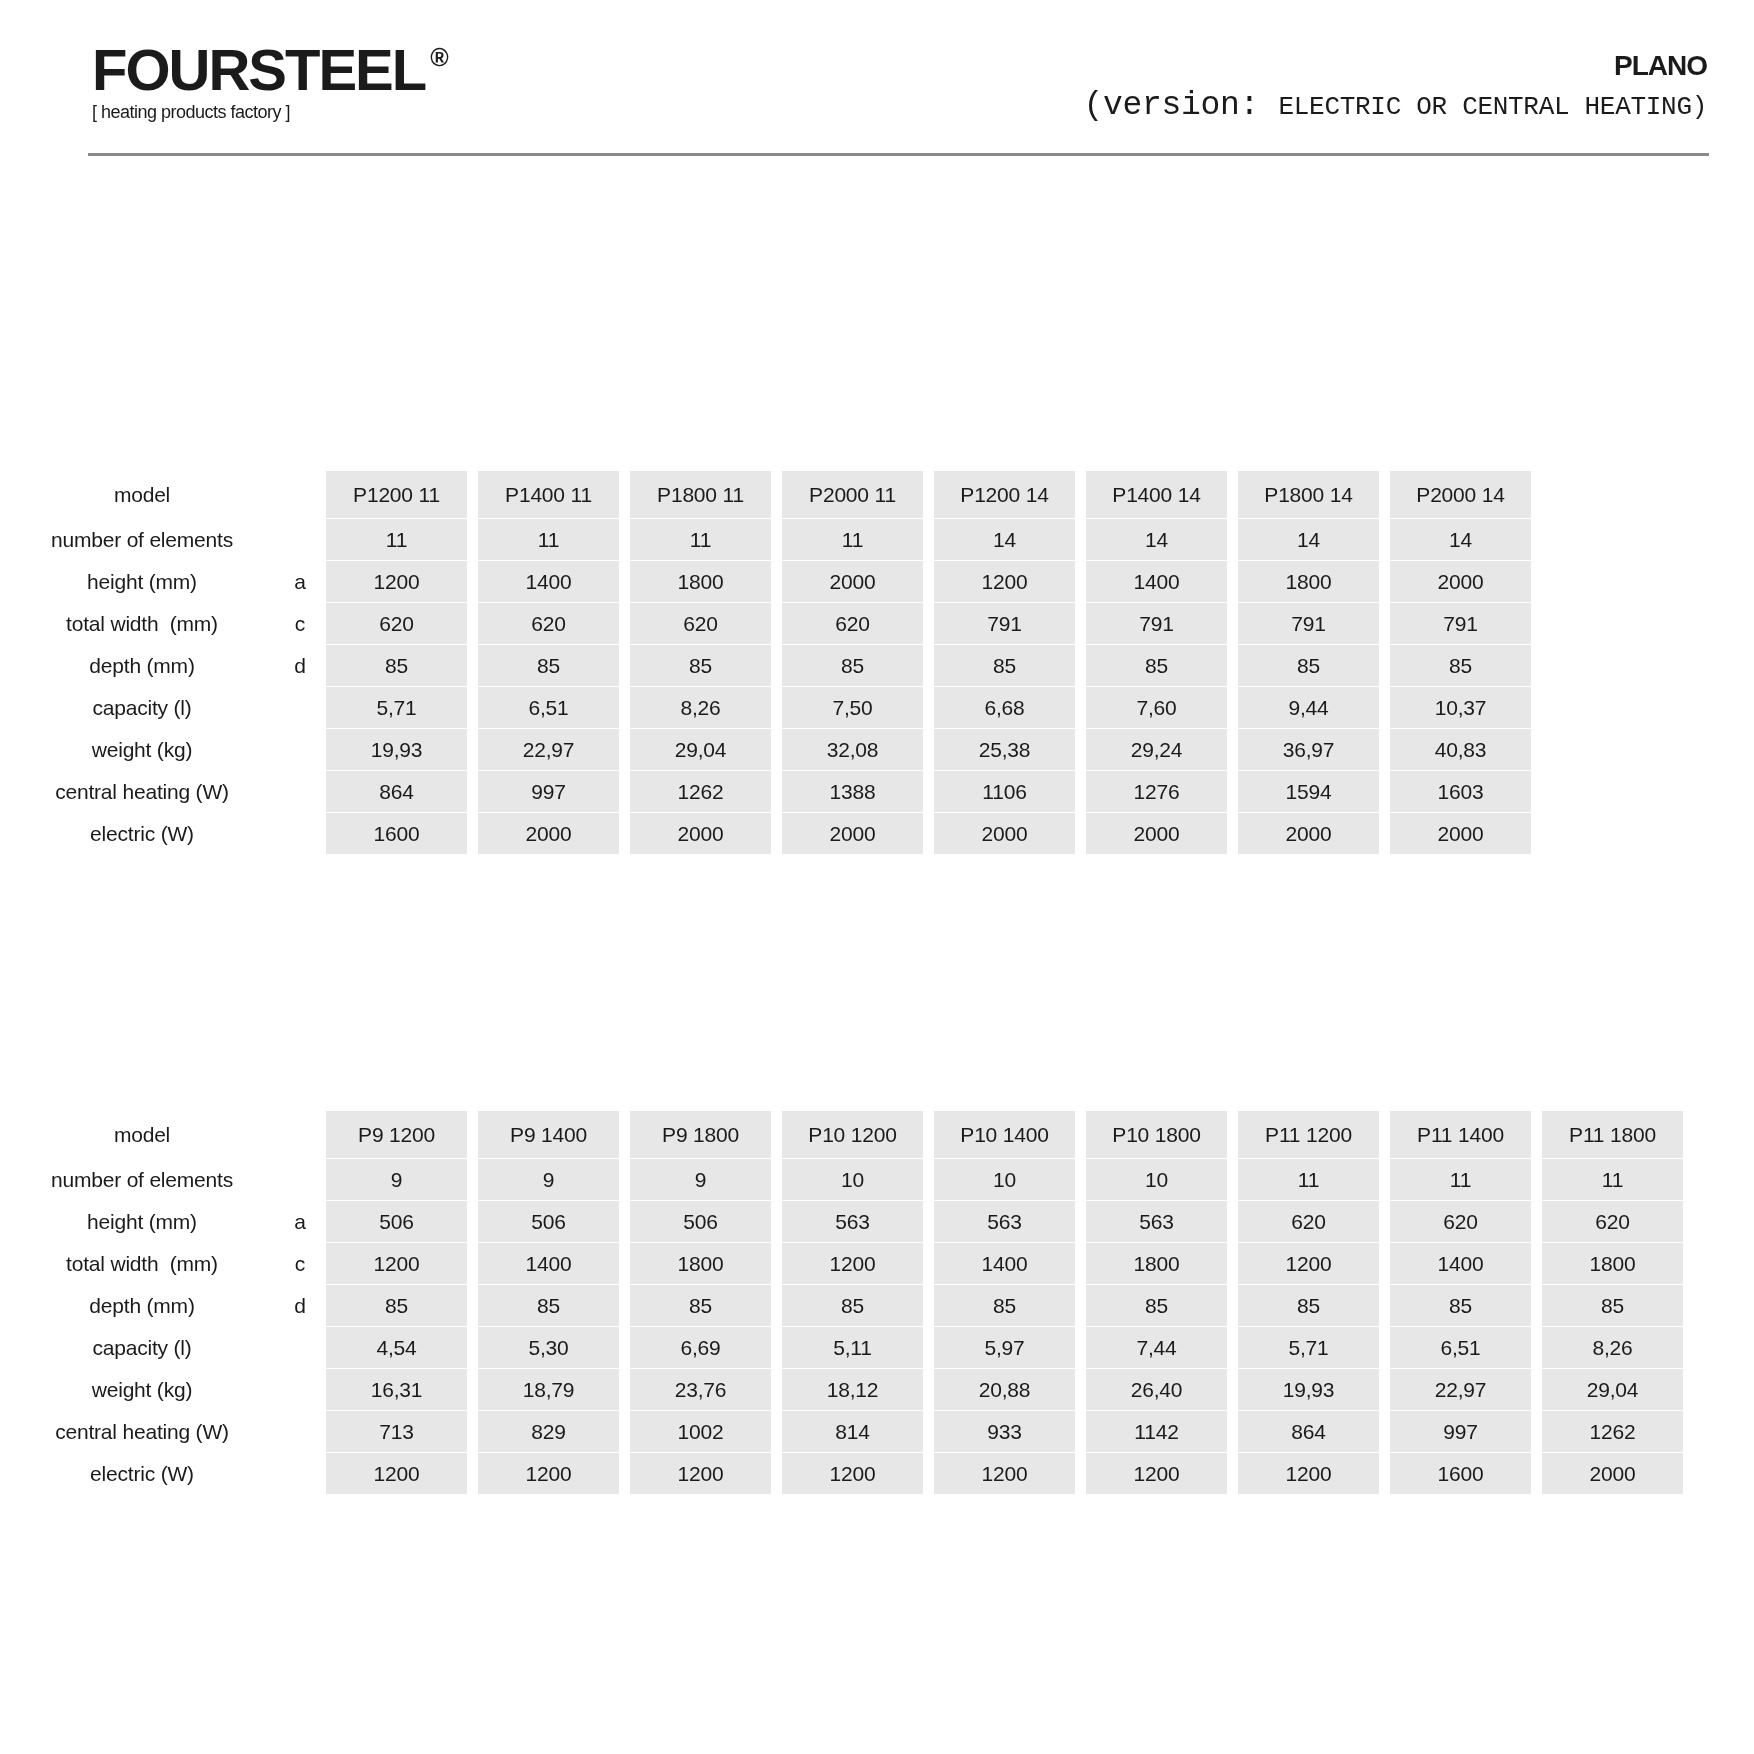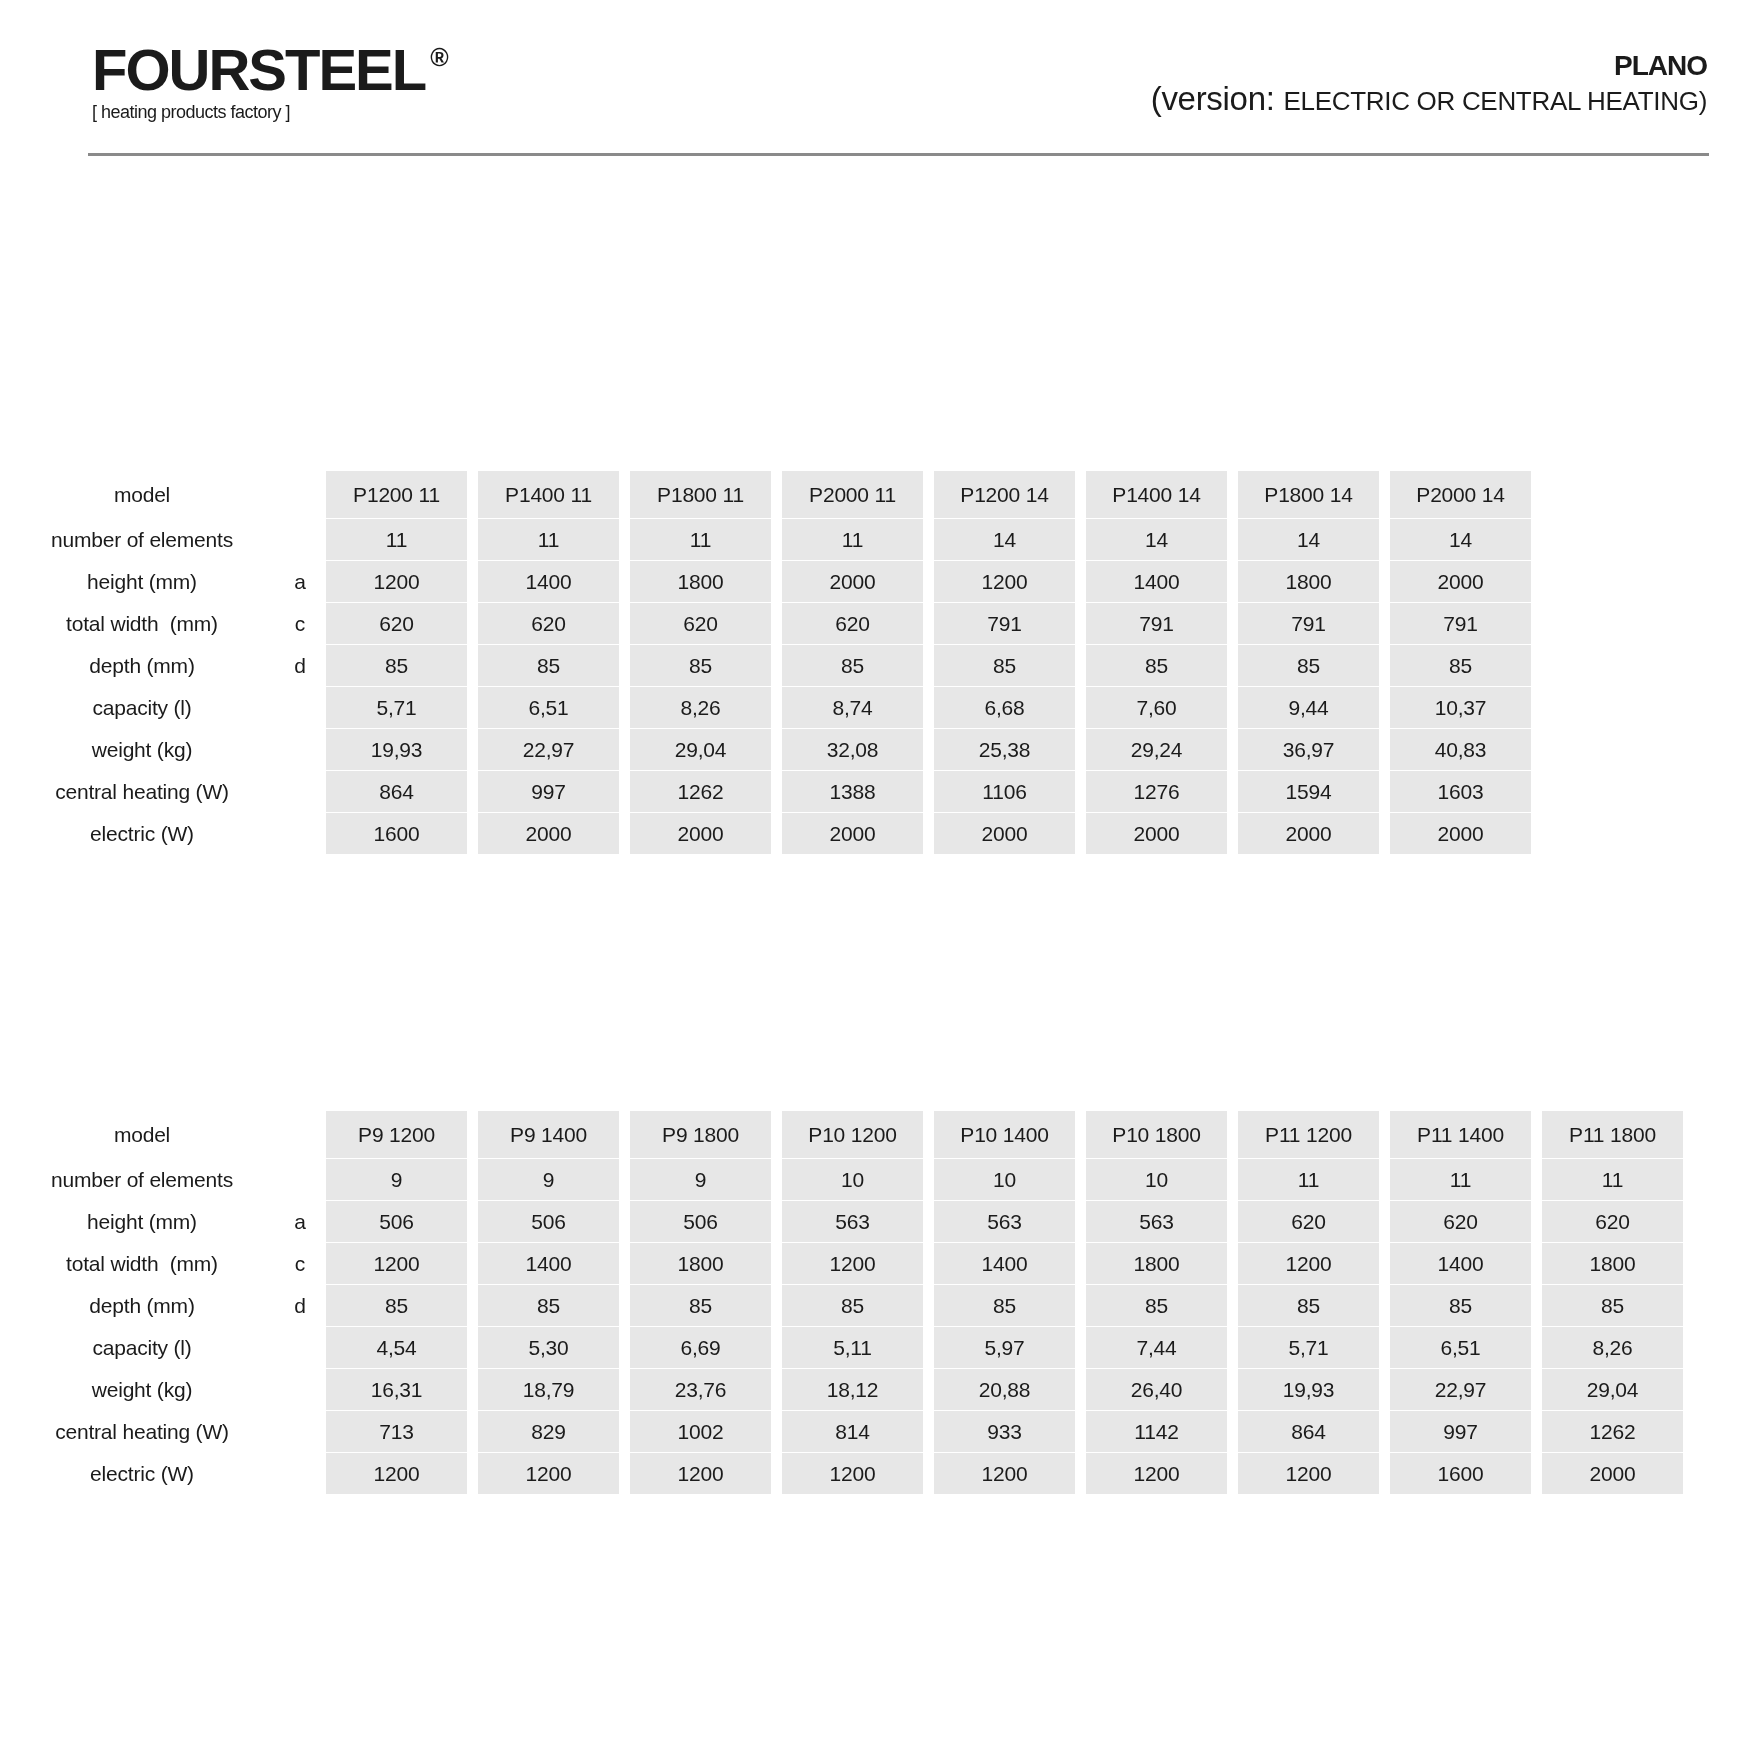--- a/index.html
+++ b/index.html
@@ -19,21 +19,21 @@
   .page{position:absolute;inset:0;}
 
   
   .brand{position:absolute;left:92px;top:40px;}
   .brand-name{font-size:58px;font-weight:bold;letter-spacing:-2px;line-height:1.05;white-space:nowrap;}
   .brand-name sup{font-size:25px;font-weight:bold;letter-spacing:0;vertical-align:24px;margin-left:5px;}
   .tagline{font-size:18px;letter-spacing:-0.5px;margin-top:1px;white-space:pre;}
 
   .title-block{position:absolute;right:47px;top:52px;text-align:right;}
   .product{font-size:28px;font-weight:bold;letter-spacing:-1px;line-height:1;}
-  .version{font-size:33px;letter-spacing:-0.3px;white-space:pre;}
+  .version{margin-top:7px;font-size:33px;letter-spacing:-0.3px;white-space:pre;font-family:Liberation Mono, monospace;}
   .version .vv{font-size:26px;}
 
   .rule{position:absolute;left:88px;top:153px;width:1621px;height:3px;background:var(--rule);}
 
   
   table.spec{
     position:absolute;
     border-collapse:separate;
     border-spacing:11px 1px;
     font-size:21px;
@@ -126,21 +126,21 @@
           <td class="val">85</td>
           <td class="val">85</td>
           <td class="val">85</td>
         </tr>
         <tr>
           <td class="lbl">capacity (l)</td>
           <td class="ltr"></td>
           <td class="val">5,71</td>
           <td class="val">6,51</td>
           <td class="val">8,26</td>
-          <td class="val">8,74</td>
+          <td class="val">7,50</td>
           <td class="val">6,68</td>
           <td class="val">7,60</td>
           <td class="val">9,44</td>
           <td class="val">10,37</td>
         </tr>
         <tr>
           <td class="lbl">weight (kg)</td>
           <td class="ltr"></td>
           <td class="val">19,93</td>
           <td class="val">22,97</td>

